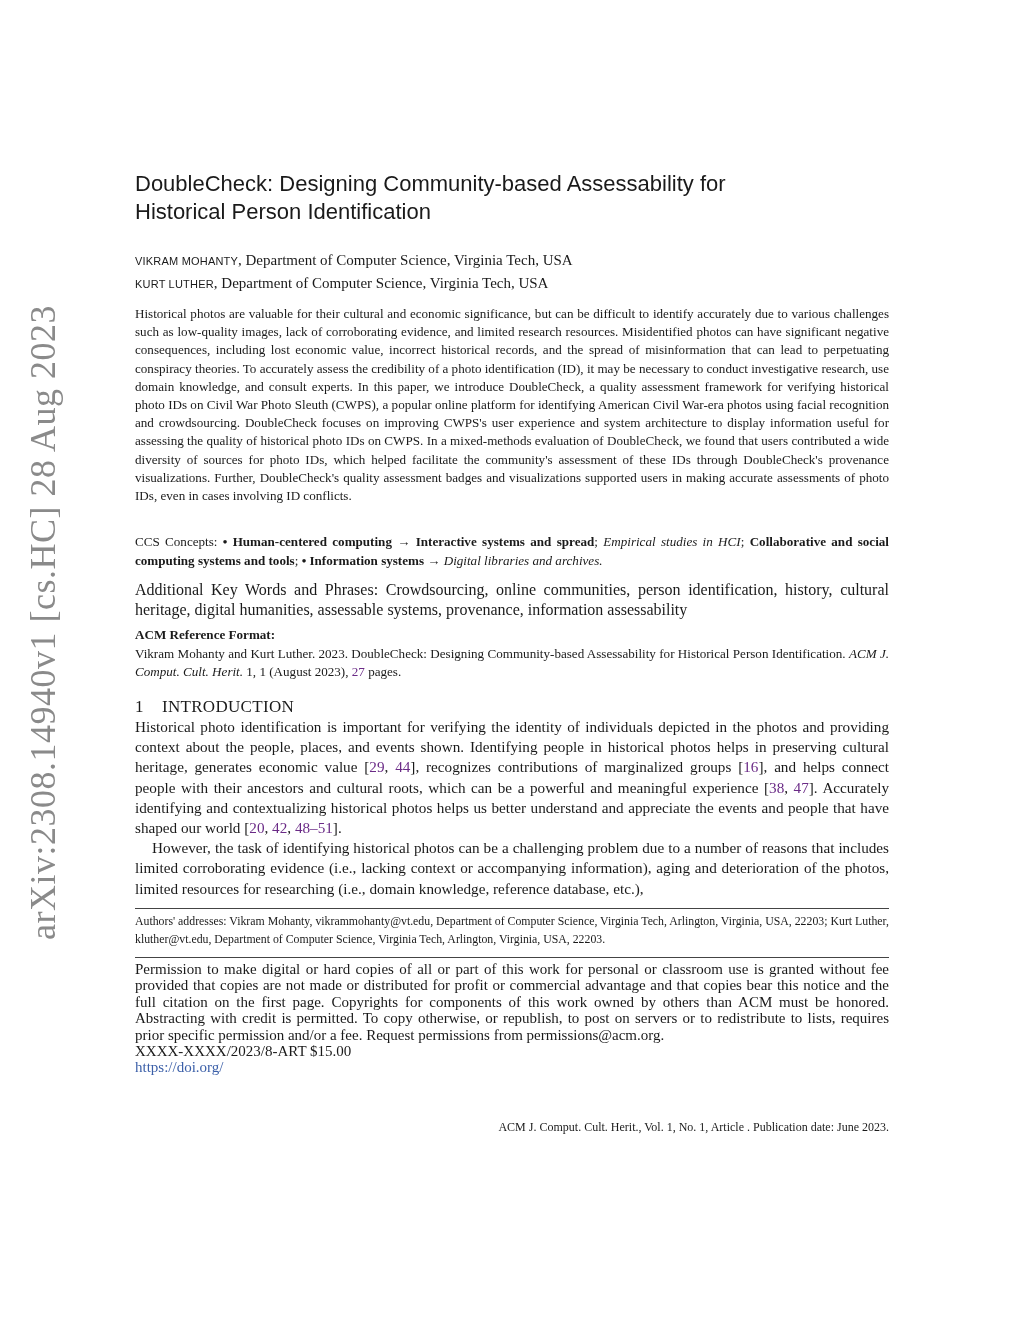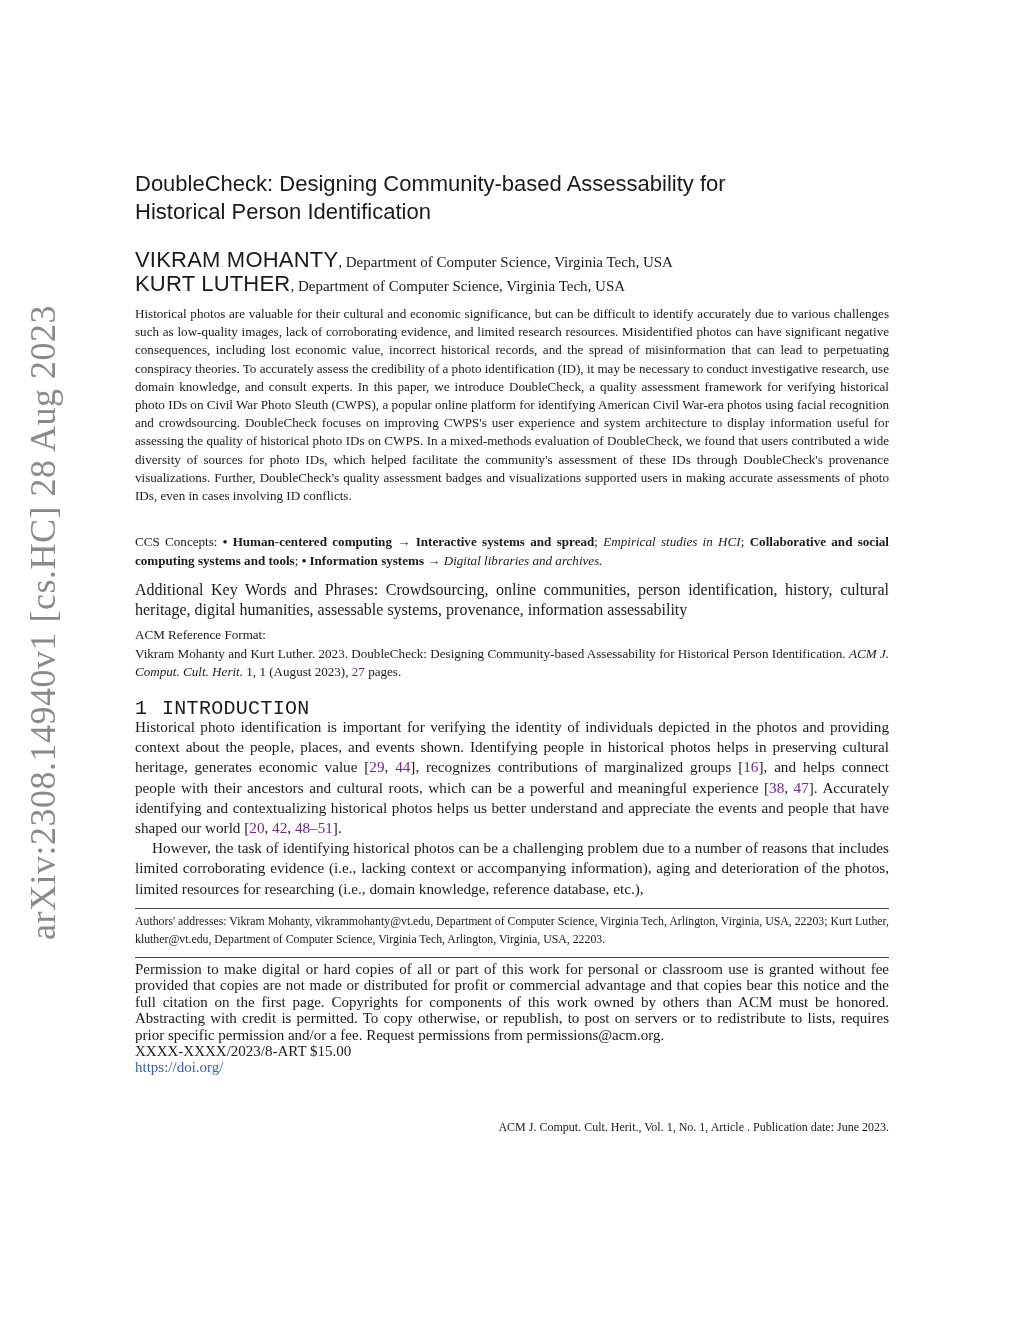--- a/index.html
+++ b/index.html
@@ -2,27 +2,27 @@
 <html><head>
 <meta charset="utf-8">
 <style>
   html, body { margin:0; padding:0; background:#ffffff; }
   body { width:1024px; height:1325px; position:relative; overflow:hidden; color:#1a1a1a; font-family:"Liberation Serif", "DejaVu Serif", serif; }
   .arxiv { position:absolute; left:22px; top:940px; transform-origin:0 0; transform:rotate(-90deg); font-family:"Liberation Serif", serif; font-size:36px; color:#8a8a8a; white-space:nowrap; letter-spacing:0.5px; }
   .page { position:absolute; left:135px; top:0; width:754px; }
   .title { position:absolute; top:170px; left:0; width:754px; font-family:"Liberation Sans", "DejaVu Sans", sans-serif; font-weight:normal; font-size:22px; line-height:28px; color:#1a1a1a; }
   .authors { position:absolute; top:249px; left:0; width:754px; }
   .author-line { font-size:15px; line-height:22px; }
-  .author-name { font-family:"Liberation Sans", sans-serif; font-size:22px; letter-spacing:0.2px;text-align:center; }
+  .author-name { font-family:"Liberation Sans", sans-serif; font-size:11px; letter-spacing:0.2px;text-align:center; }
   .abstract { position:absolute; top:305px; left:0; width:754px; font-size:13.1px; line-height:18.2px; text-align:justify; }
   .ccs { position:absolute; top:533px; left:0; width:754px; font-size:13.1px; line-height:18.5px; text-align:justify; }
   .keywords { position:absolute; top:580px; left:0; width:754px; font-size:16px; line-height:19.5px; text-align:justify; }
   .acmref { position:absolute; top:626px; left:0; width:754px; font-size:13.1px; line-height:18.5px; text-align:justify; }
-  .acmref-head { font-weight:normal; }
-  .section-head { position:absolute; top:697px; left:0; font-family:Liberation Mono, monospace; font-size:20px; letter-spacing:0.3px; }
+  .acmref-head { font-weight:bold; }
+  .section-head { position:absolute; top:697px; left:0; font-family:Liberation Serif, serif; font-size:17px; letter-spacing:0.3px; }
   .section-head .num { display:inline-block; width:27px; }
   .intro { position:absolute; top:717px; left:0; width:754px; font-size:15.2px; line-height:20.2px; text-align:justify; }
   .intro p { margin:0; }
   .intro p.indent { text-indent:17px; }
   .cite { color:#6a2a86; }
   .rule1 { position:absolute; top:908px; left:0; width:754px; height:1px; background:#444; }
   .addresses { position:absolute; top:913px; left:0; width:754px; font-size:11.8px; line-height:17.5px; text-align:justify; }
   .rule2 { position:absolute; top:957px; left:0; width:754px; height:1px; background:#444; }
   .permission { position:absolute; top:961px; left:0; width:754px; font-size:15px; line-height:16.4px; text-align:justify; }
   .permission div { margin:0; }

